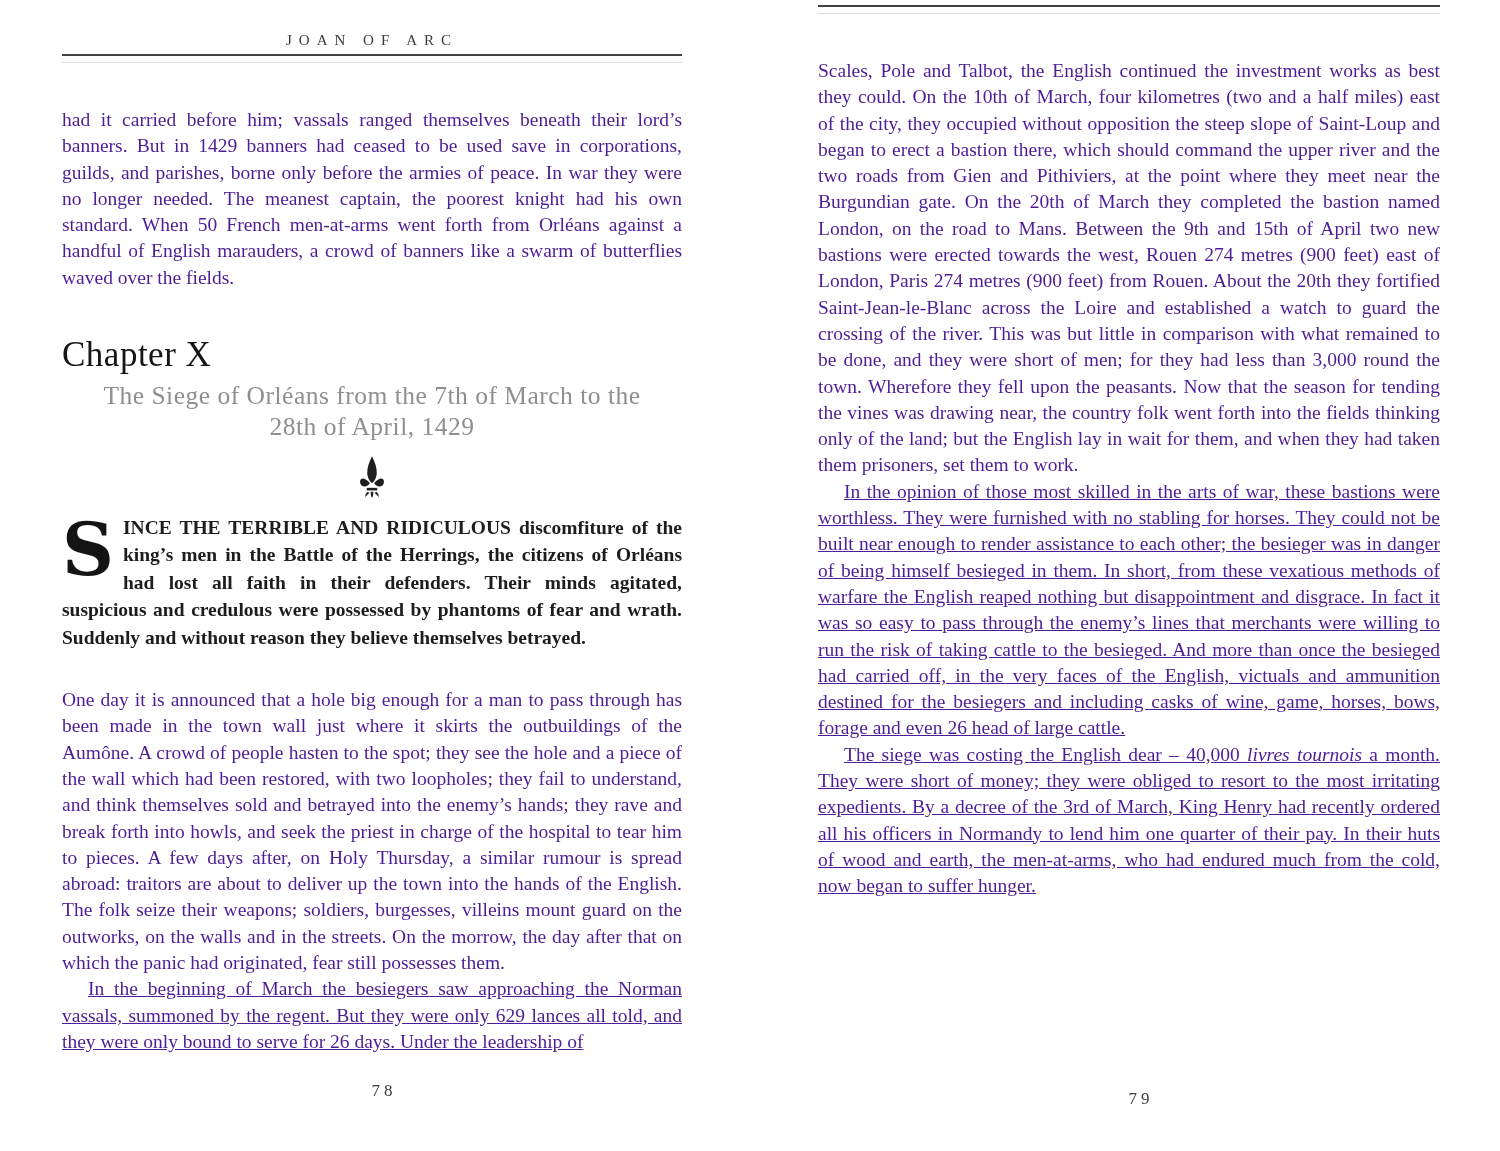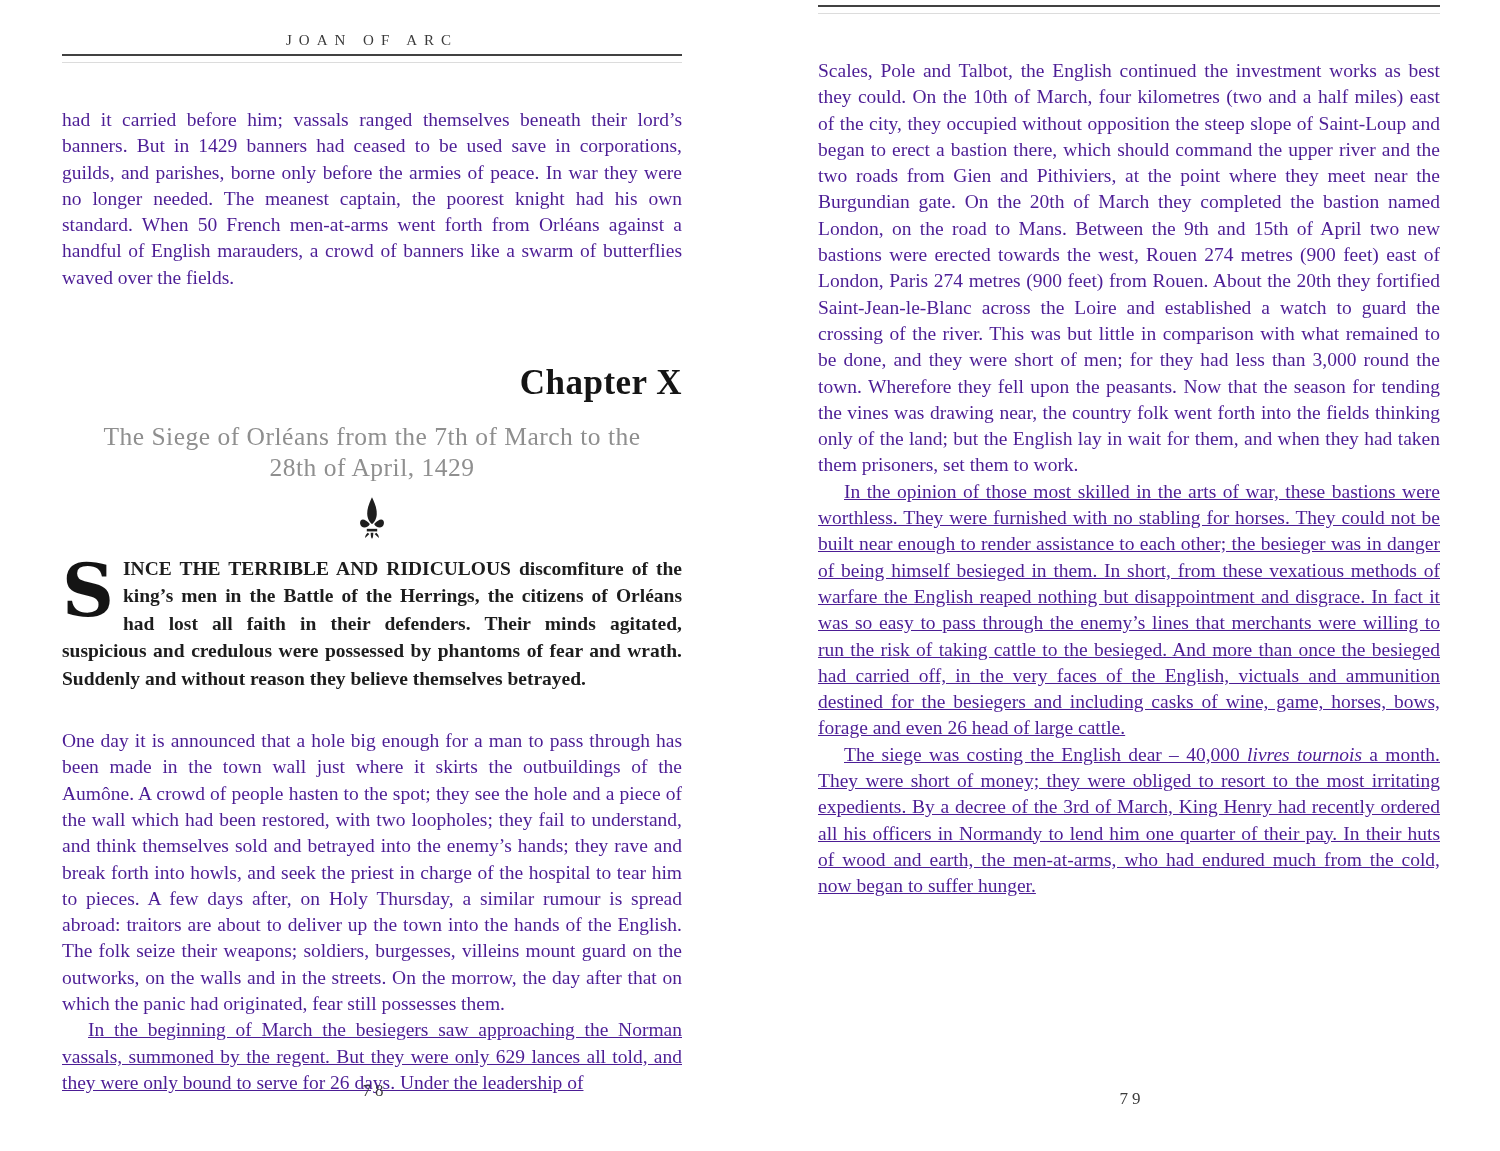--- a/index.html
+++ b/index.html
@@ -10,51 +10,50 @@
     color:#3b3b3b;
     position:relative;
     overflow:hidden;
   }
   .spread { position:absolute; inset:0; }
   .page { position:absolute; top:0; height:1151px; }
   .page-left  { left:62px;  width:620px; }
   .page-right { left:818px; width:622px; }
 
   .running-head {
-    padding-top:18px;
+    padding-top:32px;
     text-align:center;
     font-size:15px;
     letter-spacing:7px;
     color:#3a3a3a;
     font-weight:400;
-    margin-top:14px;
   }
   .rule-dark  { margin-top:5px;  border-top:2px solid #414141; }
   .rule-light { margin-top:6px;  border-top:1px solid #dcdcdc; }
 
   .body-para {
     text-align:justify;
     font-size:19.5px;
     line-height:26.3px;
     color:#4c1d95;
   }
   .first-para  { margin-top:44px; }
   .indent      { text-indent:26px;text-decoration:underline; }
 
   .chapter-title {
-    margin-top:72px;
-    text-align:right;
+    margin-top:44px;
+    text-align:left;
     font-size:35px;
     line-height:40px;
-    font-weight:700;
+    font-weight:400;
     color:#151515;
     letter-spacing:0.5px;
   }
   .chapter-subtitle {
-    margin-top:18px;
+    margin-top:5px;
     text-align:center;
     font-size:25.5px;
     line-height:31px;
     font-weight:400;
     color:#8f8f8f;
     letter-spacing:0.5px;
   }
   .ornament-wrap { margin-top:14px; text-align:center; height:46px; }
   .ornament-wrap svg { display:inline-block; }
 
@@ -72,21 +71,21 @@
     font-weight:700;
     font-size:72px;
     line-height:0.92;
     padding:3px 9px 0 0;
     color:#141414;
   }
   .after-intro { margin-top:36px; }
 
   .folio {
     position:absolute;
-    left:3px;
+    left:12px;
     width:100%;
     text-align:center;
     font-size:17px;
     letter-spacing:4px;
     color:#3b3b3b;
   }
   .folio-left  { bottom:50px; }
   .folio-right { bottom:42px; }
 
   em { font-style:italic; }

